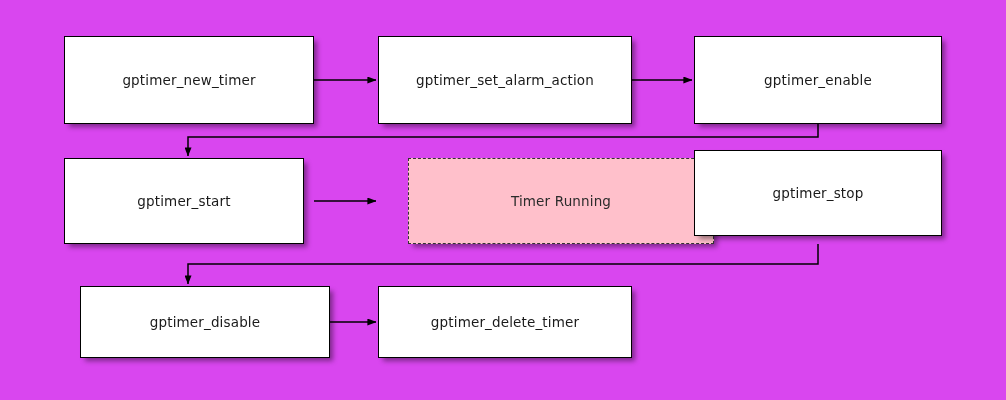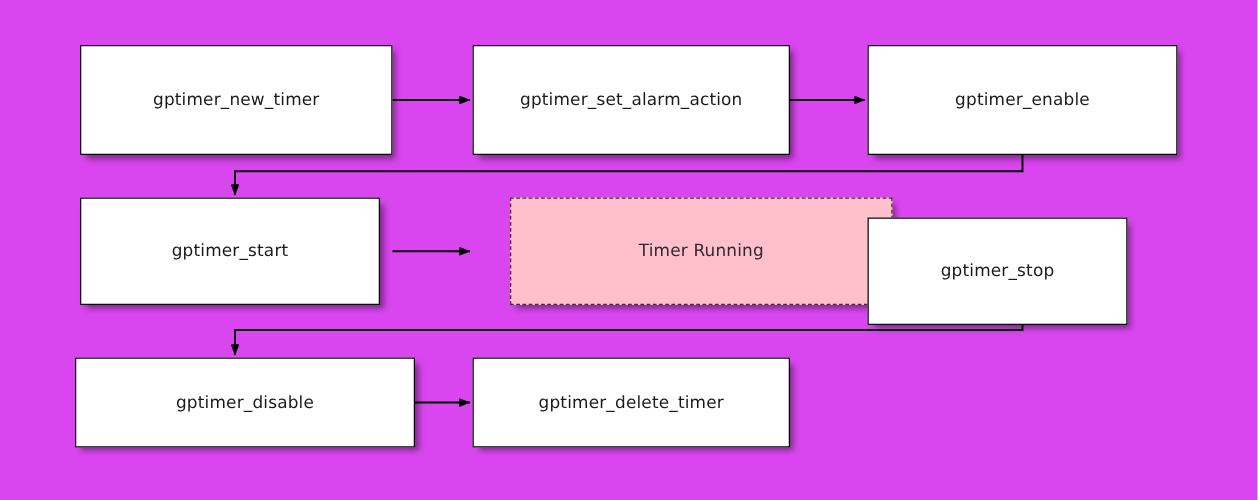--- a/index.html
+++ b/index.html
@@ -89,25 +89,25 @@
   </div>
 
   <div class="node" style="left:64px; top:158px; width:240px; height:86px;">
     <span class="node-label">gptimer_start</span>
   </div>
 
   <div class="node state-running" style="left:378px; top:158px; width:306px; height:86px;margin-left:30px;">
     <span class="node-label">Timer Running</span>
   </div>
 
-  <div class="node" style="left:694px; top:174px; width:208px; height:86px;">
+  <div class="node" style="left:694px; top:150px; width:248px; height:86px;">
     <span class="node-label">gptimer_stop</span>
   </div>
 
-  <div class="node" style="left:60px; top:286px; width:272px; height:72px;">
+  <div class="node" style="left:80px; top:286px; width:250px; height:72px;">
     <span class="node-label">gptimer_disable</span>
   </div>
 
   <div class="node" style="left:378px; top:286px; width:254px; height:72px;text-align:right;">
     <span class="node-label">gptimer_delete_timer</span>
   </div>
 
 </div>
 
 </body></html>

